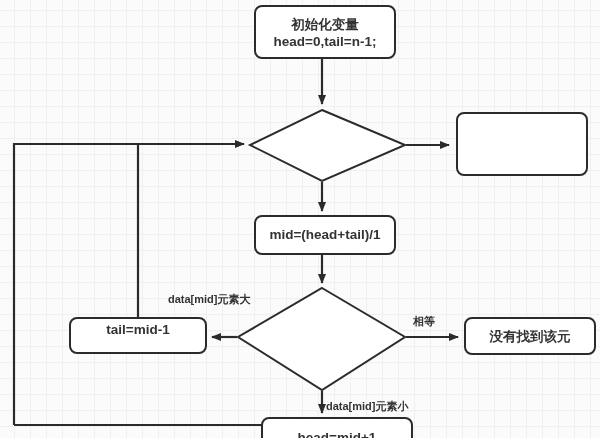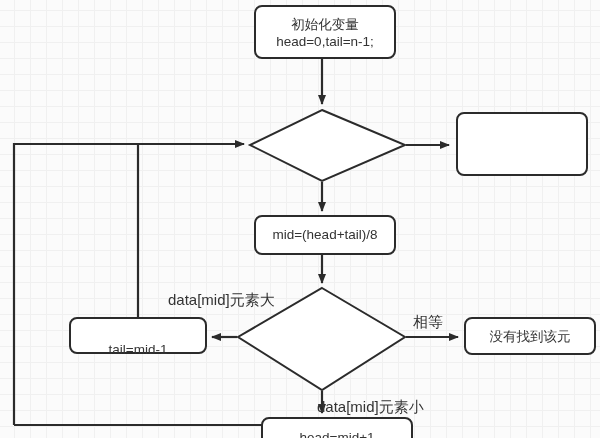--- a/index.html
+++ b/index.html
@@ -14,20 +14,21 @@
     overflow: hidden;
     background-color: #fbfbfb;
     background-image:
       linear-gradient(to right, #f0f0f0 1px, transparent 1px),
       linear-gradient(to bottom, #f0f0f0 1px, transparent 1px),
       linear-gradient(to right, #e6e6e6 1px, transparent 1px),
       linear-gradient(to bottom, #e6e6e6 1px, transparent 1px);
     background-size: 16px 16px, 16px 16px, 80px 80px, 80px 80px;
     background-position: -2px -6px, -2px -6px, -2px -6px, -2px -6px;
     font-family: "Liberation Sans", "DejaVu Sans", sans-serif;
+    font-weight: bold;
   }
   svg.flow {
     position: absolute;
     left: 0;
     top: 0;
     width: 600px;
     height: 442px;
   }
   .shape-fill {
     fill: #ffffff;
@@ -44,21 +45,21 @@
     color: #333333;
     font-size: 13.5px;
     line-height: 17px;
     text-align: center;
     pointer-events: none;
     white-space: pre-line;
   }
   .edge-label {
     position: absolute;
     color: #333333;
-    font-size: 15px;
+    font-size: 11px;
     line-height: 15px;
     white-space: nowrap;
     pointer-events: none;
   }
 </style>
 </head>
 <body>
 
 <div id="canvas">
 
@@ -104,28 +105,28 @@
     <path class="conn" d="M14,425 L14,144 L244,144" marker-end="url(#arrow)"></path>
 
     <path class="conn" d="M262,425 L14,425"></path>
   </svg>
 
   <div class="node-text" style="left:255px; top:16px; width:140px;">初始化变量
 head=0,tail=n-1;</div>
 
 
 
-  <div class="node-text" style="left:255px; top:226px; width:140px;">mid=(head+tail)/8</div>
+  <div class="node-text" style="left:255px; top:226px; width:140px;">mid=(head+tail)/1</div>
 
 
-  <div class="node-text" style="left:70px; top:341px; width:136px;">tail=mid-1</div>
+  <div class="node-text" style="left:70px; top:321px; width:136px;">tail=mid-1</div>
 
   <div class="node-text" style="left:465px; top:328px; width:130px;">没有找到该元</div>
 
   <div class="node-text" style="left:262px; top:429px; width:150px;">head=mid+1</div>
 
   <div class="edge-label" style="left:168px; top:292px;">data[mid]元素大</div>
 
   <div class="edge-label" style="left:413px; top:306px;margin-top:8px;">相等</div>
 
-  <div class="edge-label" style="left:317px; top:399px;">data[mid]元素小</div>
+  <div class="edge-label" style="left:326px; top:399px;">data[mid]元素小</div>
 
 </div>
 
 </body></html>

